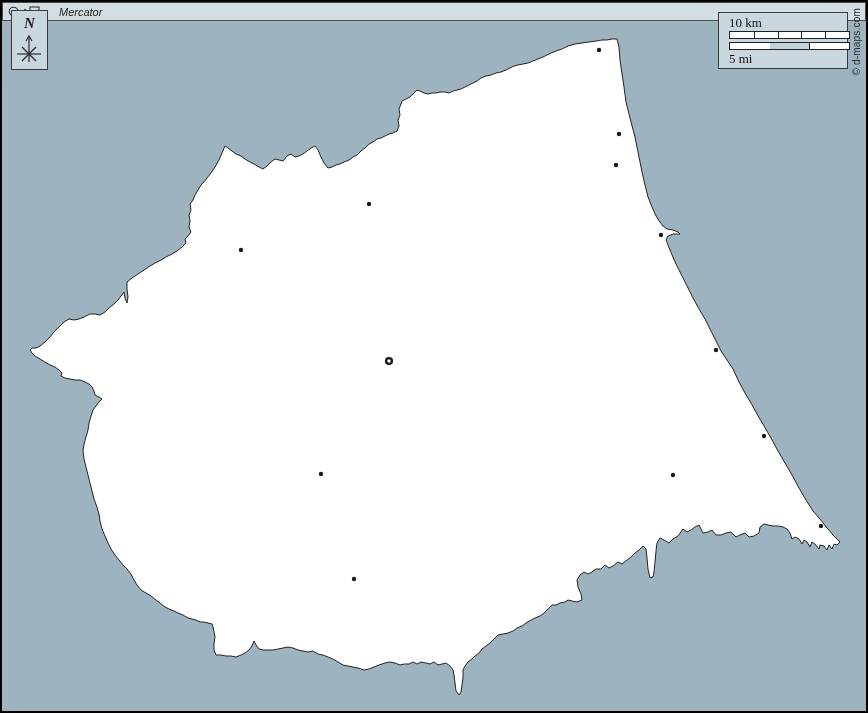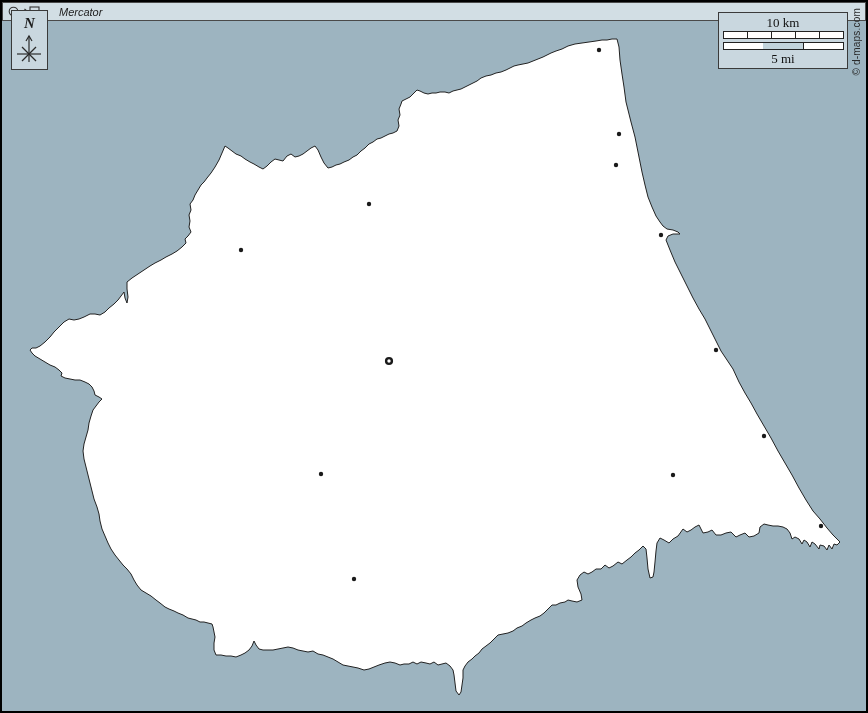--- a/index.html
+++ b/index.html
@@ -35,22 +35,22 @@
     border:1px solid #4a4a4a;box-sizing:border-box;
     display:flex;align-items:center;gap:16px;padding:0 5px;
     font-size:11px;color:#222;cursor:default;font-style:italic;
   }
   .merc svg{display:block;}
   .merc circle,.merc rect,.merc line,.merc polyline{stroke:#333;stroke-width:1.1;fill:none;}
 
   
   .scalebox{
     left:716px;top:10px;width:130px;height:57px;
-    display:flex;flex-direction:column;align-items:center;justify-content:space-evenly;
-    padding:1px 0;
+    display:flex;flex-direction:column;align-items:flex-start;justify-content:space-evenly;
+    padding:1px 10px;
   }
   .scale-label{
     font-family:"Liberation Serif",serif;font-size:13px;color:#111;line-height:1;
   }
   .bar{position:relative;width:119px;height:6px;border:1px solid #222;background:#fff;}
   .bar .tick{position:absolute;top:0;bottom:0;width:1px;background:#222;}
   .bar .seg{position:absolute;top:0;bottom:0;background:var(--scale-fill,#c2d3db);}
 
   .copyright{
     position:absolute;top:6px;left:849px;

